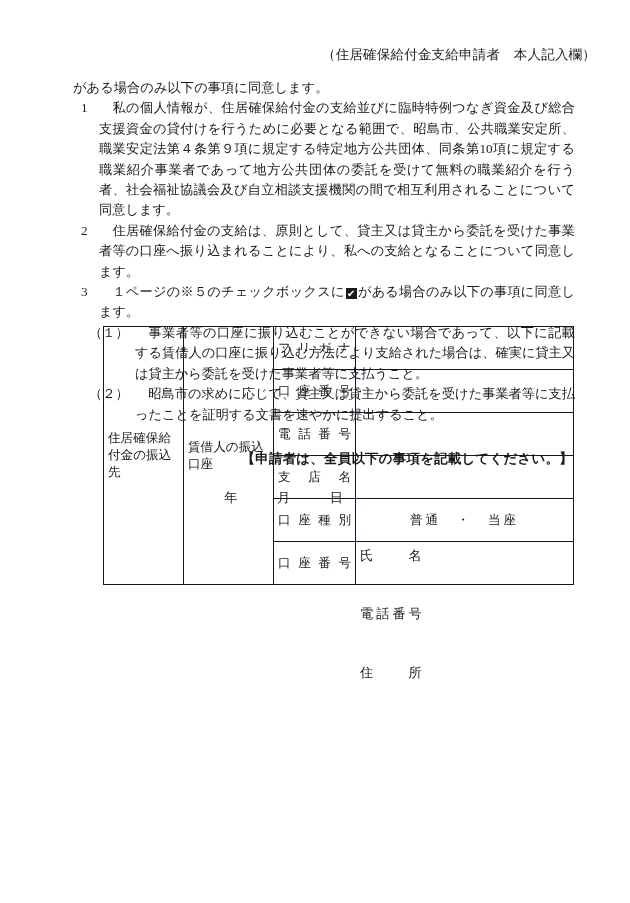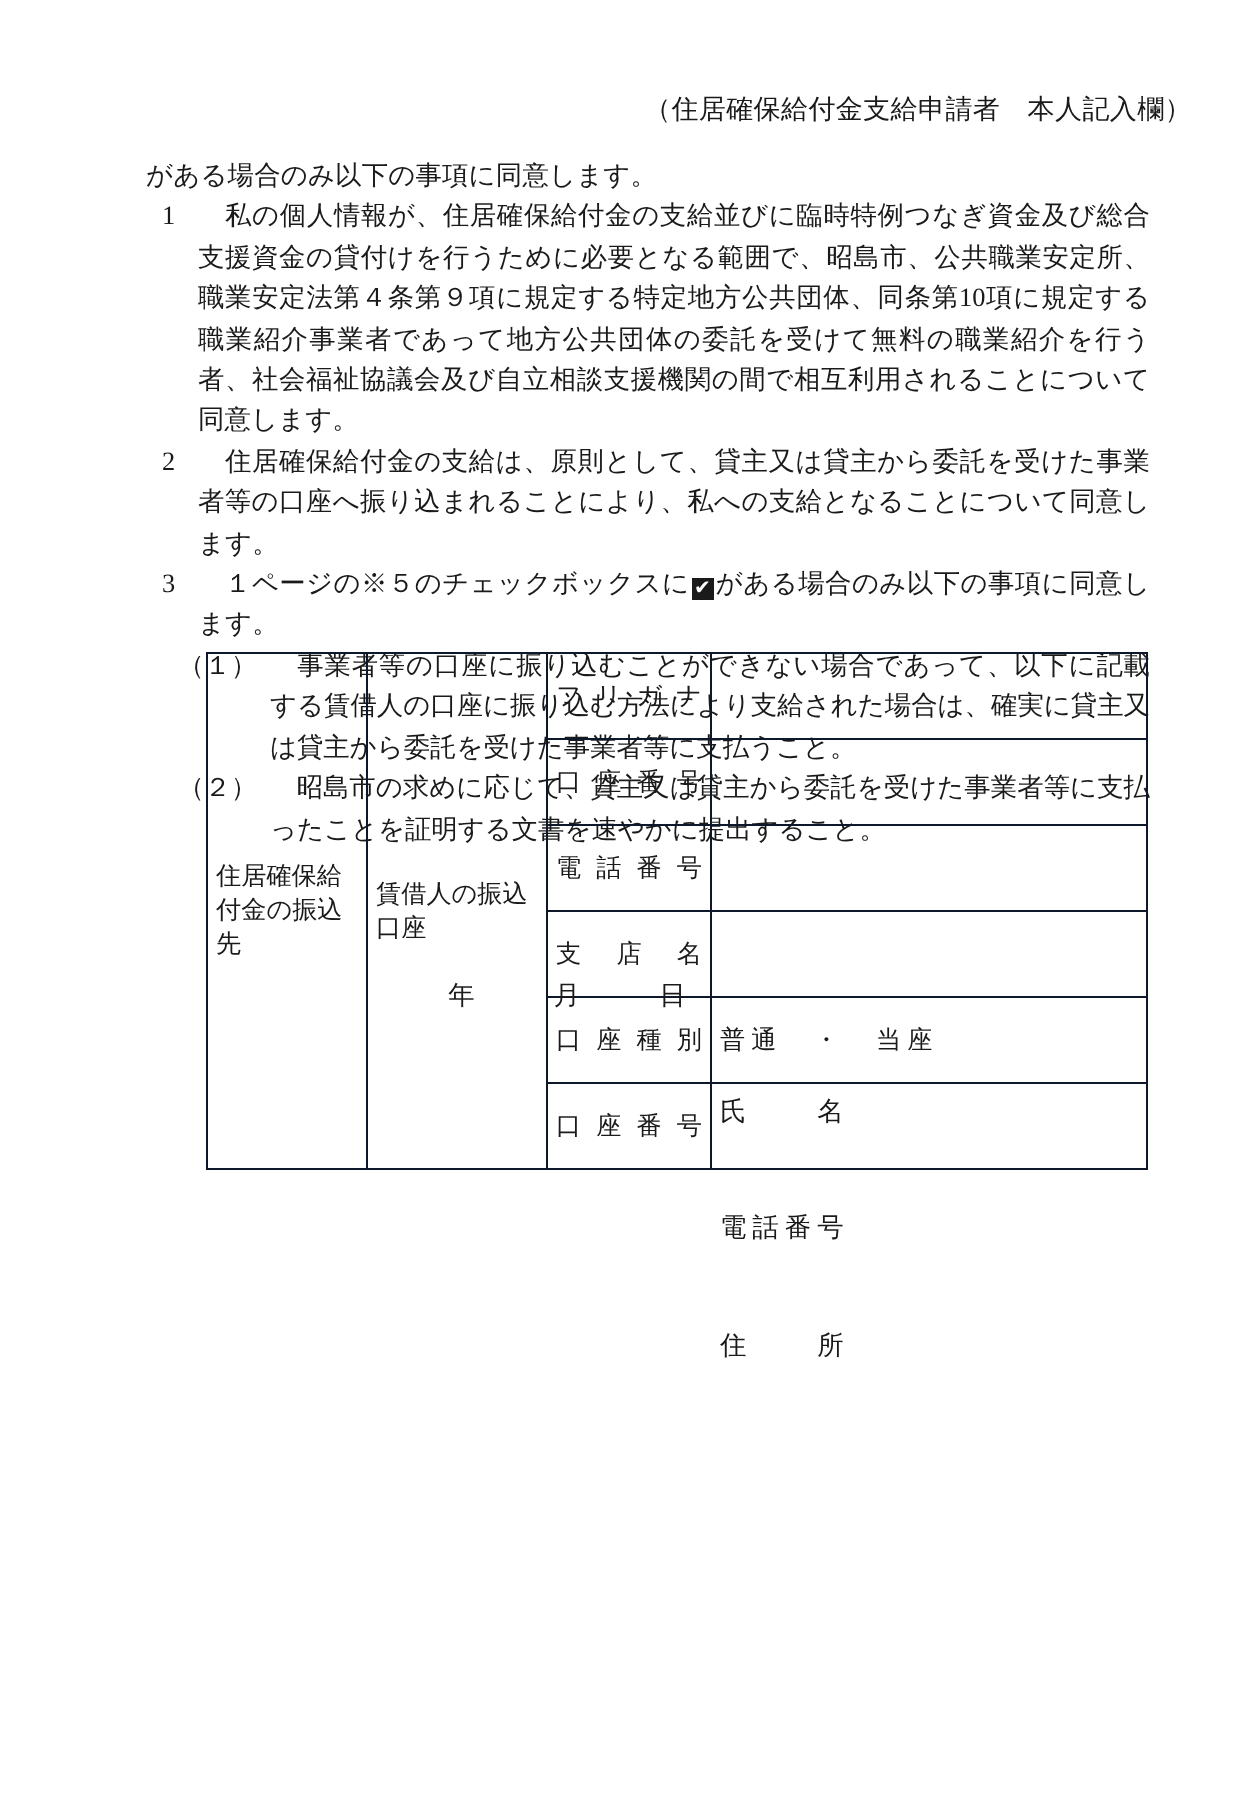--- a/index.html
+++ b/index.html
@@ -122,21 +122,21 @@
     text-align: left;
     line-height: 17px;
   }
   .label-cell {
     text-align: justify;
     text-align-last: justify;
     letter-spacing: 0;
     white-space: nowrap;
   }
   .value-cell {
-    text-align: left;
+    text-align: center;
     letter-spacing: 3px;
   }
   .value-cell.blank { letter-spacing: 0; }
 
   
   .notice {
     position: absolute;
     top: 450px;
     left: 0;
     width: 573px;
@@ -246,20 +246,21 @@
         <td class="label-cell">口座種別</td>
         <td class="value-cell">普通　・　当座</td>
       </tr>
       <tr>
         <td class="label-cell">口座番号</td>
         <td class="value-cell blank"></td>
       </tr>
     </tbody>
   </table>
 
+  <div class="notice">【申請者は、全員以下の事項を記載してください。】</div>
 
   <div class="date-line">年　　　月　　　日</div>
 
   <div class="sig-block">
     <div class="sig-row">
       <span class="sig-label-spread">氏名</span>
     </div>
     <div class="sig-row">
       <span class="sig-label-spread">電話番号</span>
     </div>

